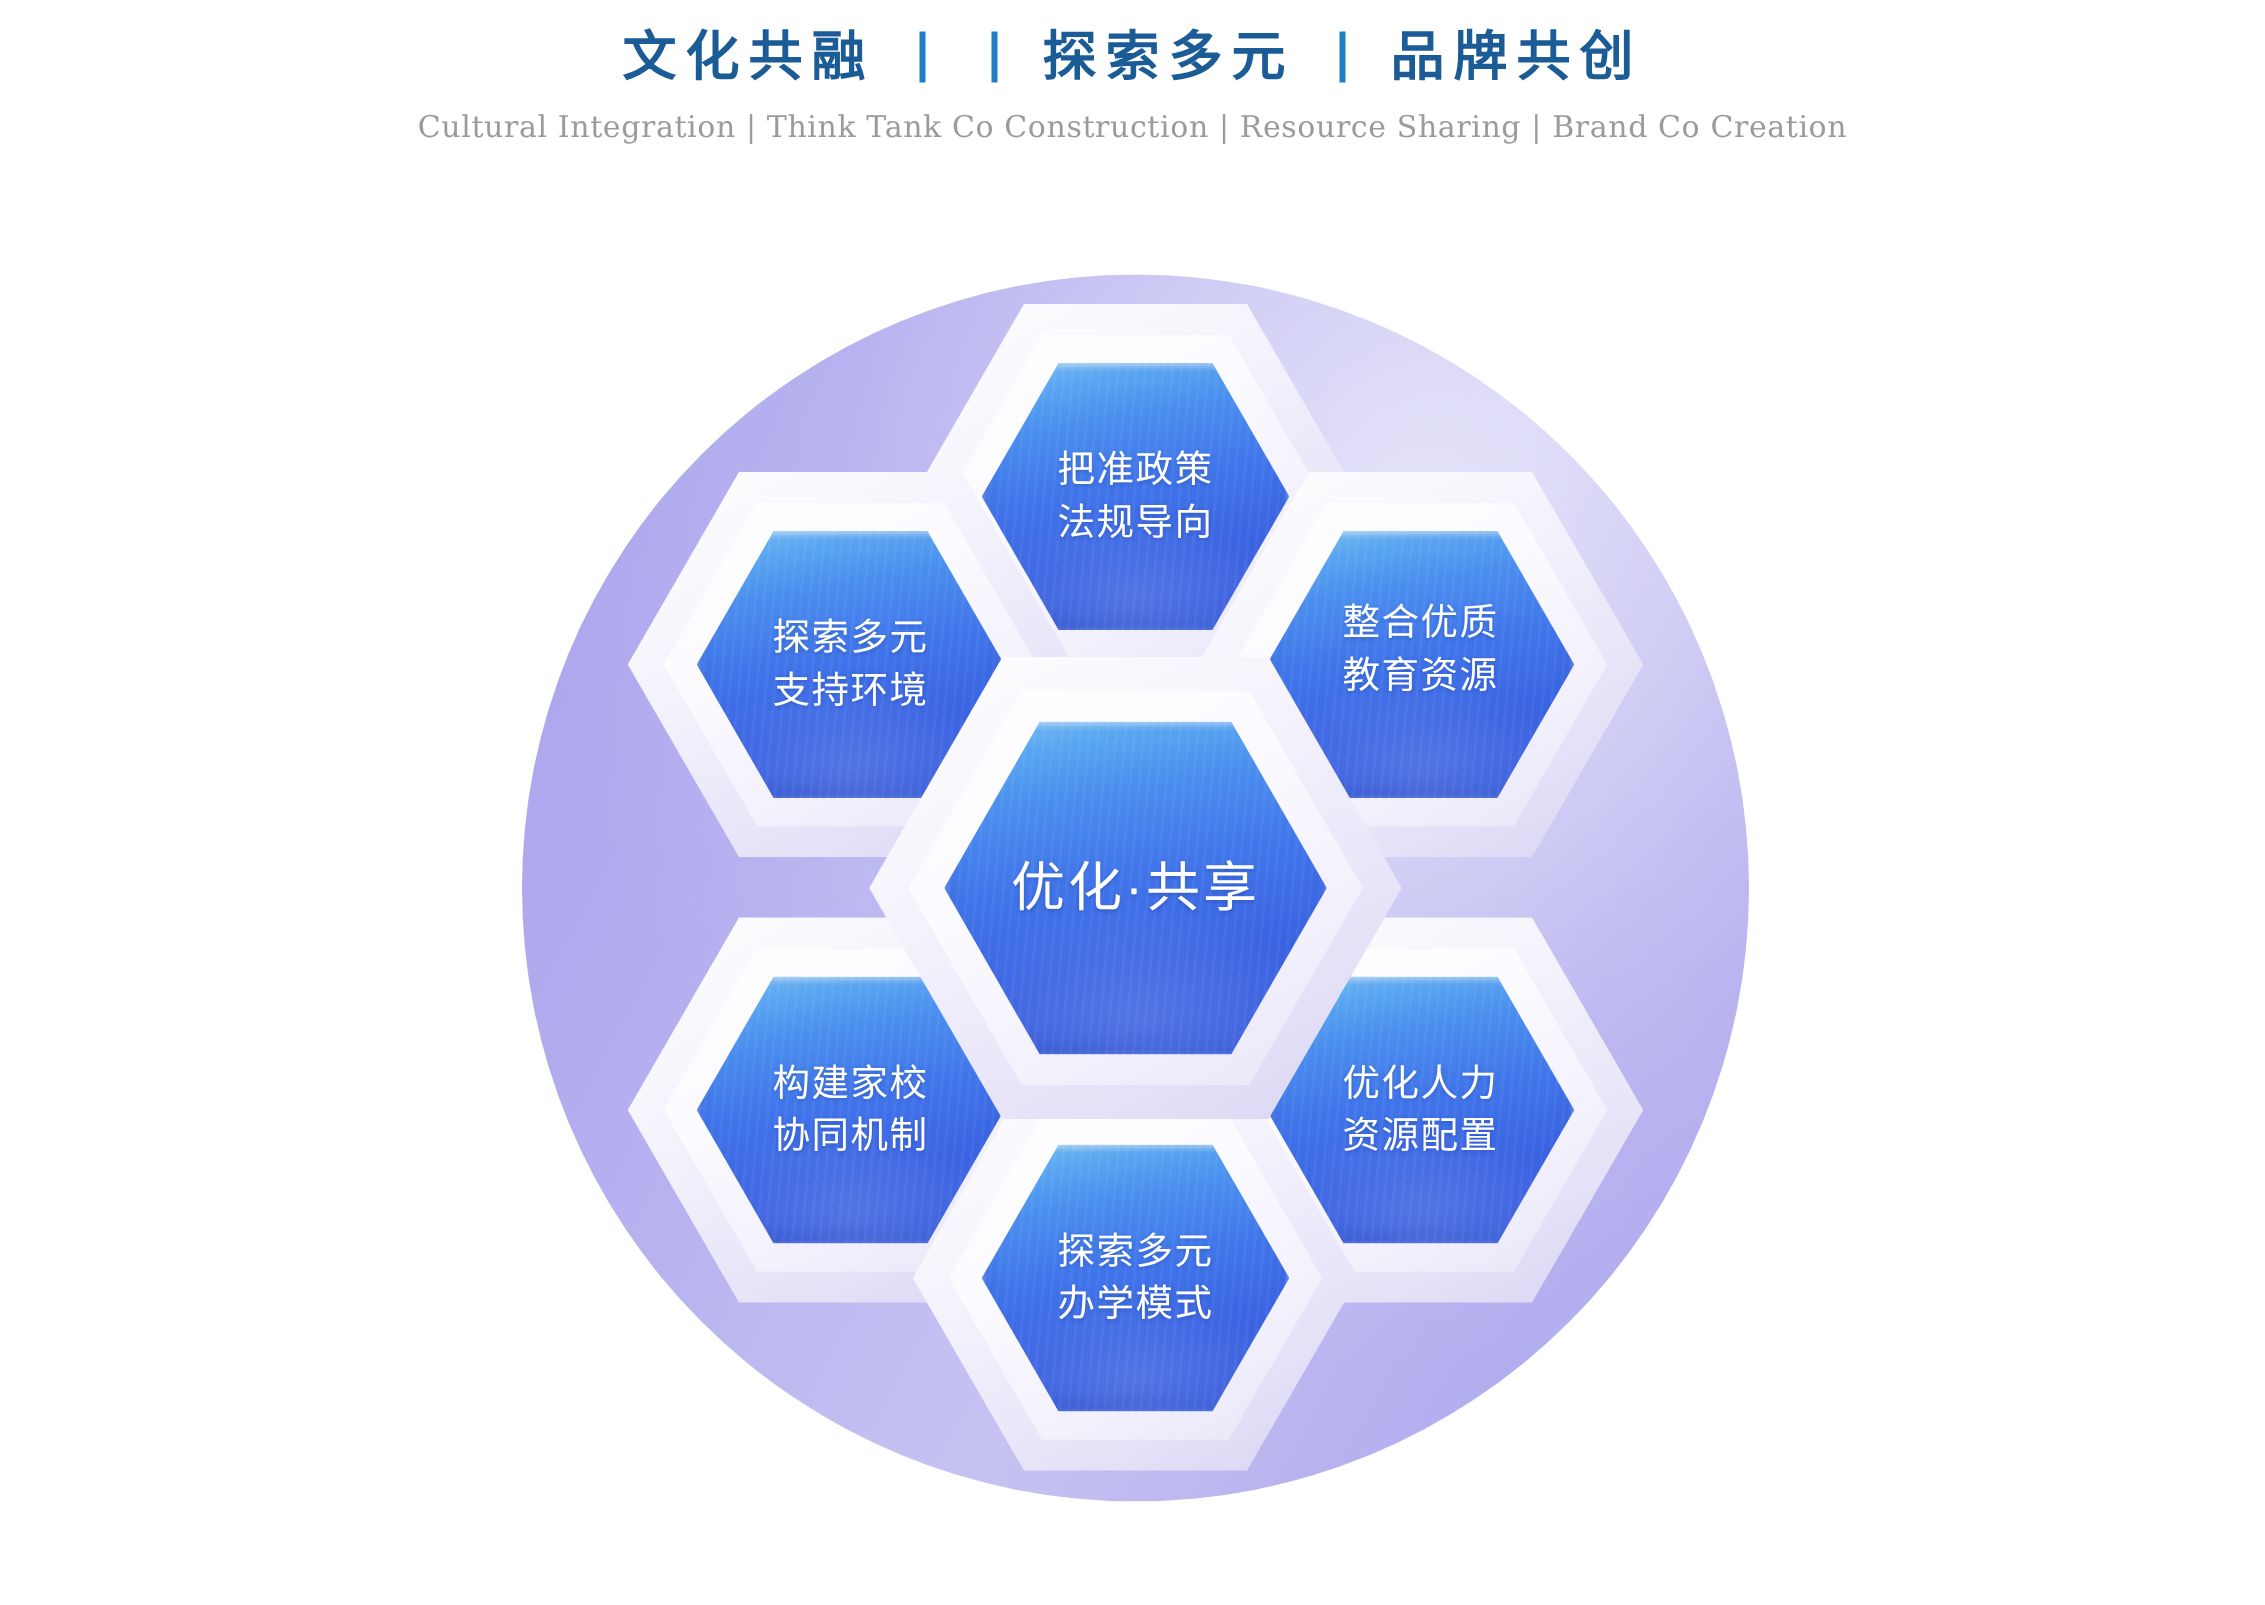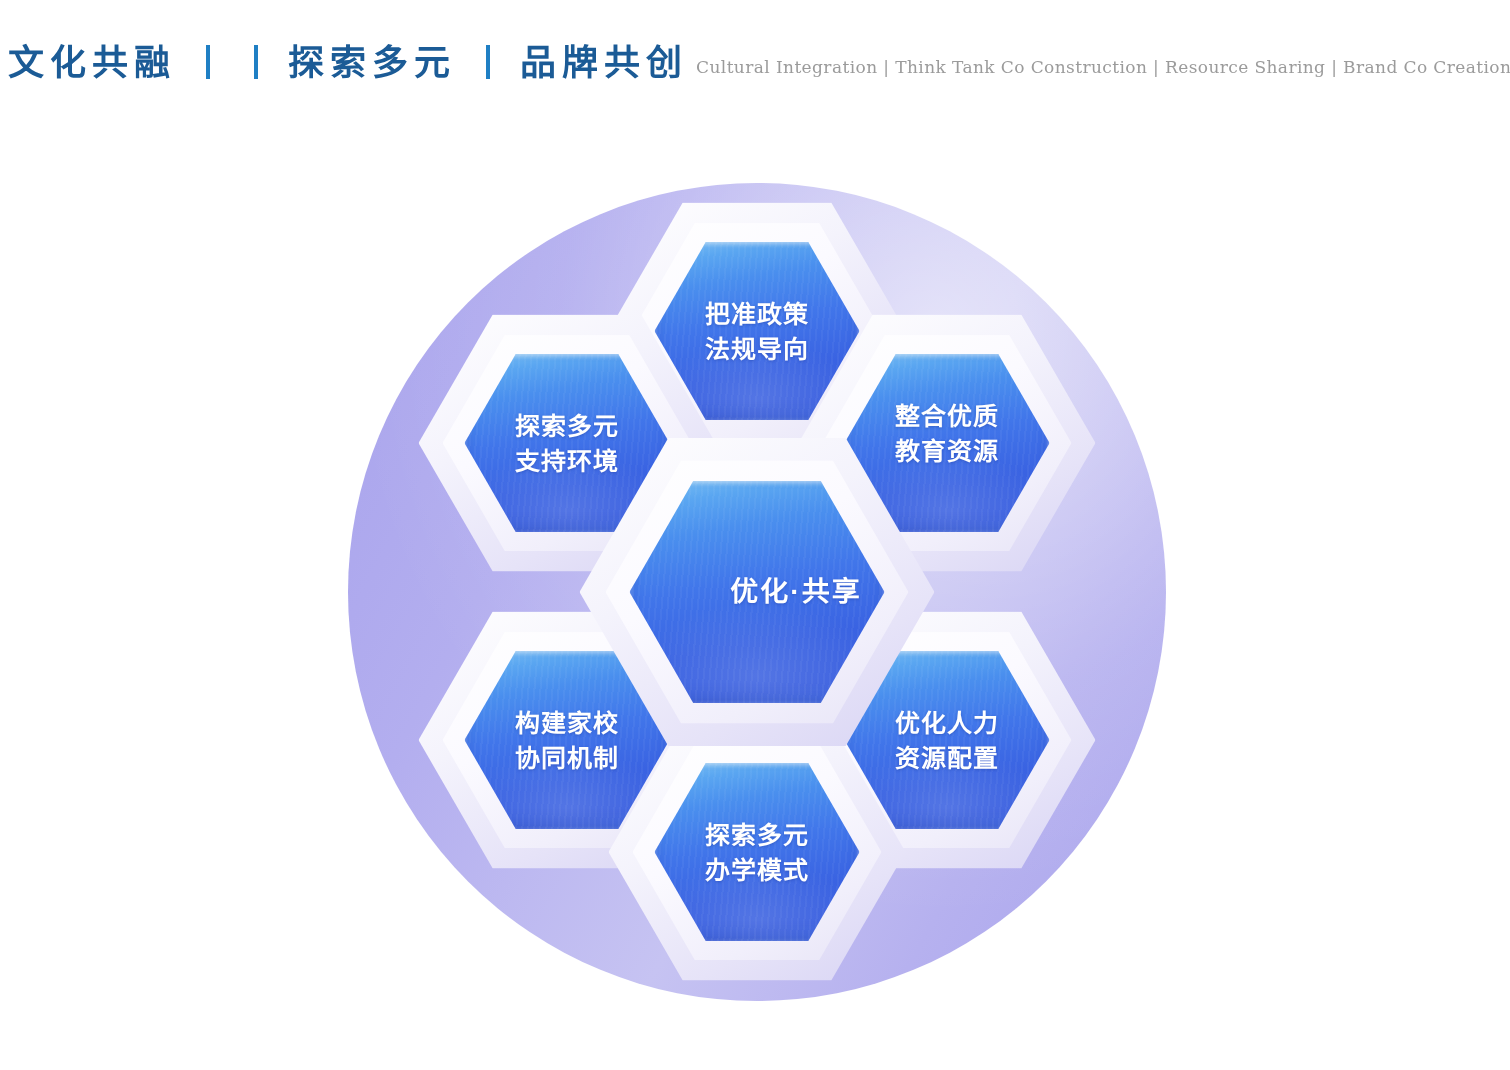--- a/index.html
+++ b/index.html
@@ -18,21 +18,21 @@
   }
 
   
   #header {
     position: absolute;
     top: 0;
     left: 0;
     width: 1510px;
     height: 110px;
     display: flex;
-    flex-direction: row;
+    flex-direction: column;
     align-items: center;
     justify-content: flex-start;
     padding-top: 14px;
   }
 
   #header-cn {
     display: flex;
     align-items: center;
     justify-content: center;
     white-space: nowrap;
@@ -52,21 +52,21 @@
     height: 34px;
     background: #1f7fc4;
     margin: 0 22px;
     vertical-align: middle;
     flex: 0 0 auto;
   }
 
   #header-en {
     margin-top: 10px;
     font-family: "DejaVu Serif", "Liberation Serif", serif;
-    font-size: 17px;
+    font-size: 20px;
     color: #9b9b9b;
     letter-spacing: 0.4px;
     white-space: nowrap;
   }
 
   
   #stage {
     position: absolute;
     left: 348px;
     top: 183px;
@@ -129,30 +129,30 @@
       repeating-linear-gradient(95deg, rgba(255,255,255,0.045) 0 2px, rgba(255,255,255,0) 2px 6px);
     pointer-events: none;
   }
 
   .hex-label {
     position: absolute;
     transform: translate(-50%, -50%);
     text-align: center;
     color: #ffffff;
     font-family: "Liberation Sans", "DejaVu Sans", sans-serif;
-    font-weight: 700;
+    font-weight: 400;
     letter-spacing: 1px;
     line-height: 1.38;
     text-shadow: 0 1px 3px rgba(20,45,140,0.35);
     white-space: pre;
     pointer-events: none;
   }
 
   .outer-label { font-size: 25px; }
-  .center-label { font-size: 28px; letter-spacing: 2px; margin-left: 39px; }
+  .center-label { font-size: 36px; letter-spacing: 2px; }
 </style>
 </head>
 <body>
 
 <div id="header">
 
   <div id="header-cn">
     <span class="seg">文化共融</span>
     <span class="sep"></span>
     <span class="sep"></span>

